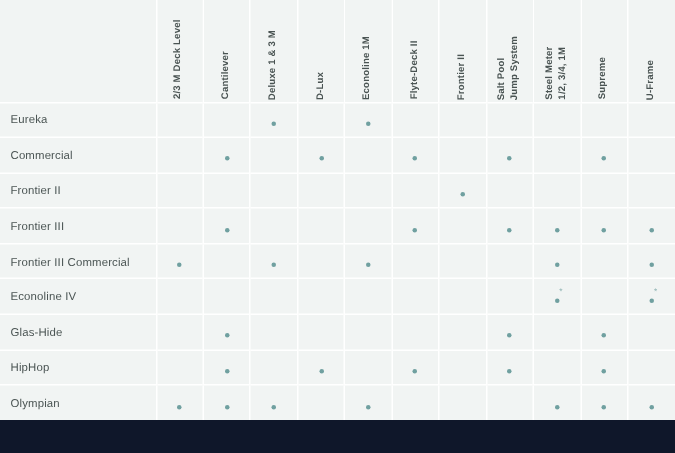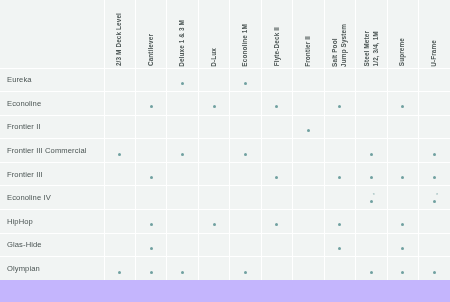--- a/index.html
+++ b/index.html
@@ -8,21 +8,21 @@
     margin: 0; padding: 0;
     width: 450px; height: 302px;
     background: #ffffff;
     font-family: "Liberation Sans", sans-serif;
     overflow: hidden;
   }
   #matrix-app {
     position: relative;
     width: 450px;
     height: 302px;
-    background: #c4b5fd;
+    background: #0f172a;
   }
   table.matrix {
     border-collapse: collapse;
     table-layout: fixed;
     width: 450px;
     background: #f1f4f3;
   }
   
   tr.header-row { height: 68px; }
   th.corner-cell {
@@ -175,21 +175,21 @@
           <td class="cell"></td>
           <td class="cell"><span class="dot-wrap"><span class="dot"></span></span></td>
           <td class="cell"></td>
           <td class="cell"></td>
           <td class="cell"></td>
           <td class="cell"></td>
           <td class="cell"></td>
           <td class="cell"></td>
         </tr>
         <tr class="data-row">
-          <td class="row-label">Econoline</td>
+          <td class="row-label">Commercial</td>
           <td class="cell"></td>
           <td class="cell"><span class="dot-wrap"><span class="dot"></span></span></td>
           <td class="cell"></td>
           <td class="cell"><span class="dot-wrap"><span class="dot"></span></span></td>
           <td class="cell"></td>
           <td class="cell"><span class="dot-wrap"><span class="dot"></span></span></td>
           <td class="cell"></td>
           <td class="cell"><span class="dot-wrap"><span class="dot"></span></span></td>
           <td class="cell"></td>
           <td class="cell"><span class="dot-wrap"><span class="dot"></span></span></td>
@@ -203,83 +203,83 @@
           <td class="cell"></td>
           <td class="cell"></td>
           <td class="cell"></td>
           <td class="cell"><span class="dot-wrap"><span class="dot"></span></span></td>
           <td class="cell"></td>
           <td class="cell"></td>
           <td class="cell"></td>
           <td class="cell"></td>
         </tr>
         <tr class="data-row">
+          <td class="row-label">Frontier III</td>
+          <td class="cell"></td>
+          <td class="cell"><span class="dot-wrap"><span class="dot"></span></span></td>
+          <td class="cell"></td>
+          <td class="cell"></td>
+          <td class="cell"></td>
+          <td class="cell"><span class="dot-wrap"><span class="dot"></span></span></td>
+          <td class="cell"></td>
+          <td class="cell"><span class="dot-wrap"><span class="dot"></span></span></td>
+          <td class="cell"><span class="dot-wrap"><span class="dot"></span></span></td>
+          <td class="cell"><span class="dot-wrap"><span class="dot"></span></span></td>
+          <td class="cell"><span class="dot-wrap"><span class="dot"></span></span></td>
+        </tr>
+        <tr class="data-row">
           <td class="row-label">Frontier III Commercial</td>
           <td class="cell"><span class="dot-wrap"><span class="dot"></span></span></td>
           <td class="cell"></td>
           <td class="cell"><span class="dot-wrap"><span class="dot"></span></span></td>
           <td class="cell"></td>
           <td class="cell"><span class="dot-wrap"><span class="dot"></span></span></td>
           <td class="cell"></td>
           <td class="cell"></td>
           <td class="cell"></td>
           <td class="cell"><span class="dot-wrap"><span class="dot"></span></span></td>
           <td class="cell"></td>
           <td class="cell"><span class="dot-wrap"><span class="dot"></span></span></td>
         </tr>
         <tr class="data-row">
-          <td class="row-label">Frontier III</td>
-          <td class="cell"></td>
-          <td class="cell"><span class="dot-wrap"><span class="dot"></span></span></td>
-          <td class="cell"></td>
-          <td class="cell"></td>
-          <td class="cell"></td>
-          <td class="cell"><span class="dot-wrap"><span class="dot"></span></span></td>
-          <td class="cell"></td>
-          <td class="cell"><span class="dot-wrap"><span class="dot"></span></span></td>
-          <td class="cell"><span class="dot-wrap"><span class="dot"></span></span></td>
-          <td class="cell"><span class="dot-wrap"><span class="dot"></span></span></td>
-          <td class="cell"><span class="dot-wrap"><span class="dot"></span></span></td>
-        </tr>
-        <tr class="data-row">
           <td class="row-label">Econoline IV</td>
           <td class="cell"></td>
           <td class="cell"></td>
           <td class="cell"></td>
           <td class="cell"></td>
           <td class="cell"></td>
           <td class="cell"></td>
           <td class="cell"></td>
           <td class="cell"></td>
           <td class="cell"><span class="dot-wrap"><span class="dot"></span><span class="dot-star">*</span></span></td>
           <td class="cell"></td>
           <td class="cell"><span class="dot-wrap"><span class="dot"></span><span class="dot-star">*</span></span></td>
         </tr>
         <tr class="data-row">
+          <td class="row-label">Glas-Hide</td>
+          <td class="cell"></td>
+          <td class="cell"><span class="dot-wrap"><span class="dot"></span></span></td>
+          <td class="cell"></td>
+          <td class="cell"></td>
+          <td class="cell"></td>
+          <td class="cell"></td>
+          <td class="cell"></td>
+          <td class="cell"><span class="dot-wrap"><span class="dot"></span></span></td>
+          <td class="cell"></td>
+          <td class="cell"><span class="dot-wrap"><span class="dot"></span></span></td>
+          <td class="cell"></td>
+        </tr>
+        <tr class="data-row">
           <td class="row-label">HipHop</td>
           <td class="cell"></td>
           <td class="cell"><span class="dot-wrap"><span class="dot"></span></span></td>
           <td class="cell"></td>
           <td class="cell"><span class="dot-wrap"><span class="dot"></span></span></td>
           <td class="cell"></td>
           <td class="cell"><span class="dot-wrap"><span class="dot"></span></span></td>
-          <td class="cell"></td>
-          <td class="cell"><span class="dot-wrap"><span class="dot"></span></span></td>
-          <td class="cell"></td>
-          <td class="cell"><span class="dot-wrap"><span class="dot"></span></span></td>
-          <td class="cell"></td>
-        </tr>
-        <tr class="data-row">
-          <td class="row-label">Glas-Hide</td>
-          <td class="cell"></td>
-          <td class="cell"><span class="dot-wrap"><span class="dot"></span></span></td>
-          <td class="cell"></td>
-          <td class="cell"></td>
-          <td class="cell"></td>
-          <td class="cell"></td>
           <td class="cell"></td>
           <td class="cell"><span class="dot-wrap"><span class="dot"></span></span></td>
           <td class="cell"></td>
           <td class="cell"><span class="dot-wrap"><span class="dot"></span></span></td>
           <td class="cell"></td>
         </tr>
         <tr class="data-row">
           <td class="row-label">Olympian</td>
           <td class="cell"><span class="dot-wrap"><span class="dot"></span></span></td>
           <td class="cell"><span class="dot-wrap"><span class="dot"></span></span></td>

